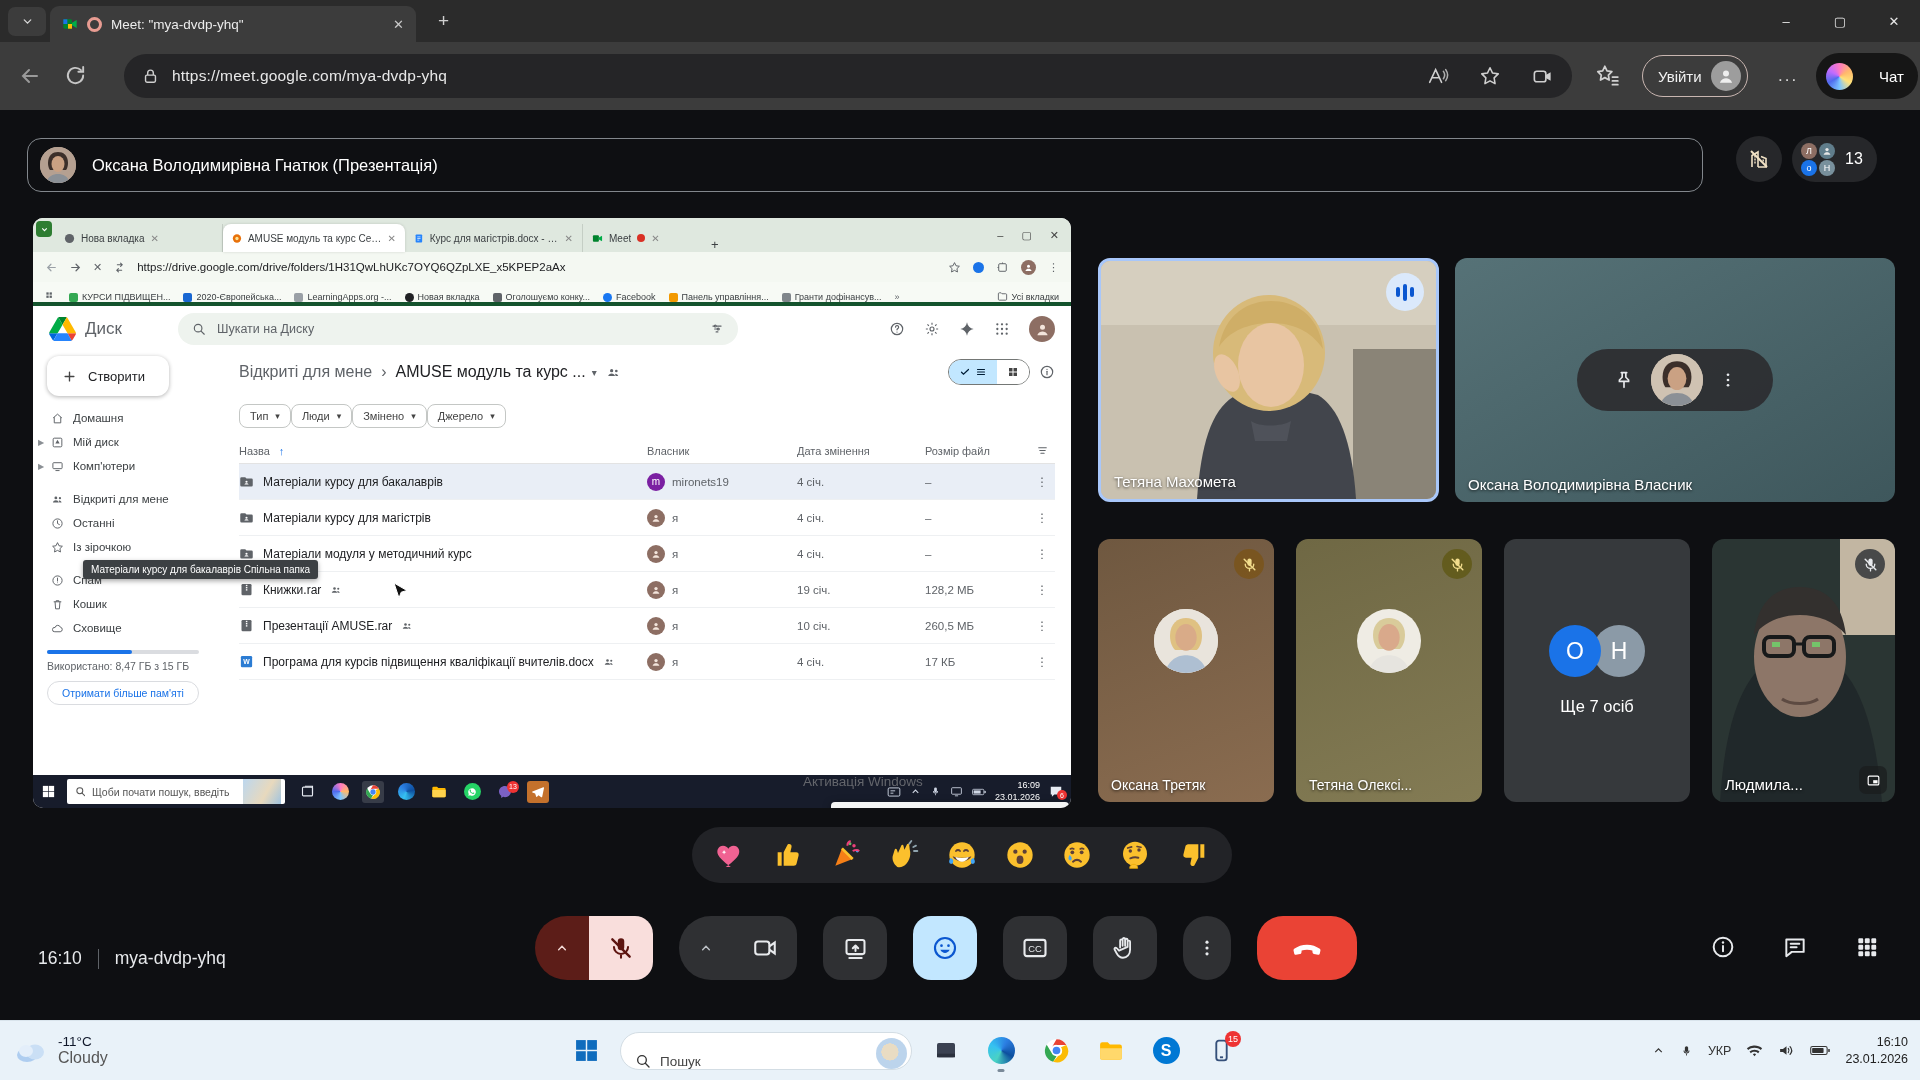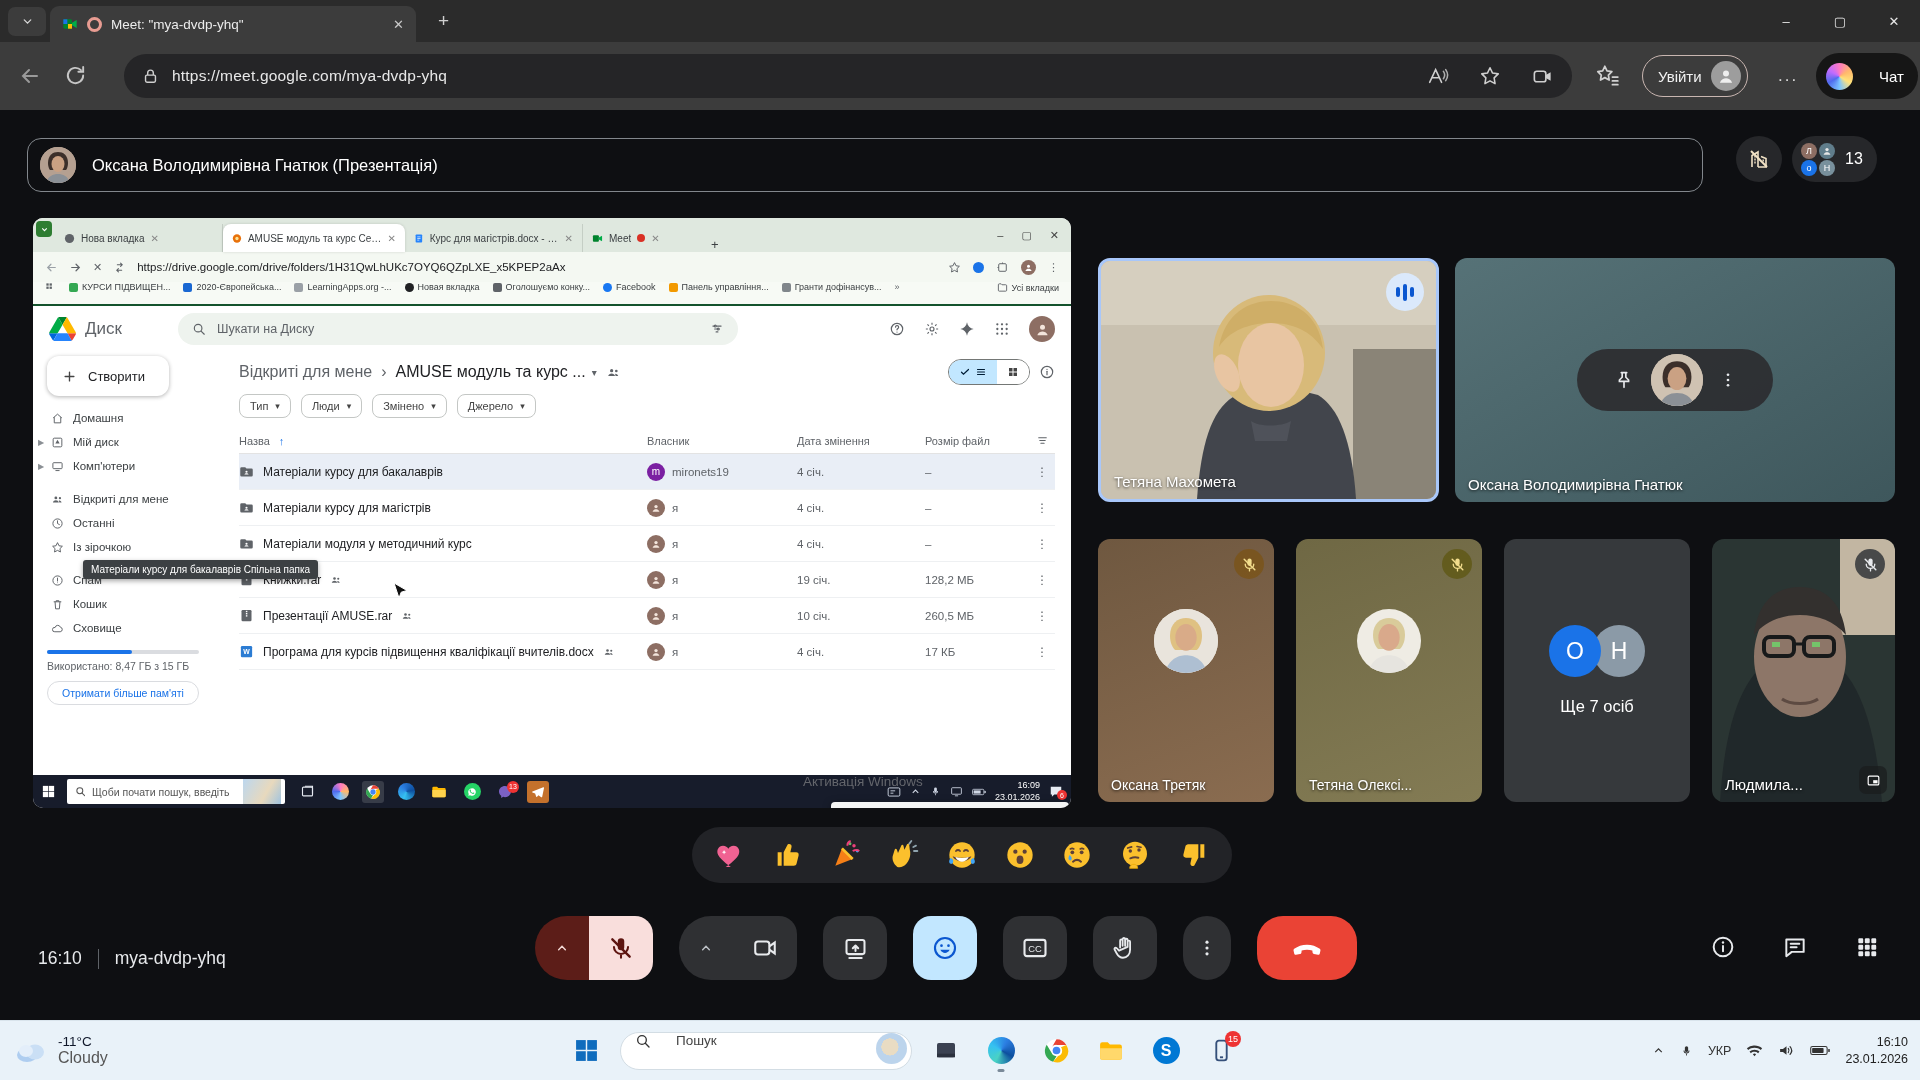--- a/index.html
+++ b/index.html
@@ -63,21 +63,21 @@
 .share{position:absolute;left:33px;top:108px;width:1038px;height:590px;border-radius:10px;background:#fff;overflow:hidden;color:#202124}
 .s-tabs{position:relative;height:34px;background:#dfe8df;display:flex;align-items:flex-end;padding-left:22px}
 .gchev{position:absolute;left:3px;top:3px;width:16px;height:16px;border-radius:4px;background:#2e7d32;color:#fff;display:grid;place-items:center}
 .s-tab{height:28px;display:flex;align-items:center;gap:6px;padding:0 9px;font-size:10px;color:#3c4043;max-width:190px;border-right:1px solid #c5cec5}
 .s-tab.on{background:#fff;border-radius:8px 8px 0 0;border-right:none;box-shadow:0 0 3px rgba(0,0,0,.15)}
 .s-tab .t{white-space:nowrap;overflow:hidden;text-overflow:ellipsis}
 .s-winctl{margin-left:auto;display:flex;gap:18px;align-items:center;height:34px;padding:0 12px;color:#444;font-size:11px}
 .s-url{height:30px;background:#f4f8f2;display:flex;align-items:center;gap:11px;padding:0 12px;color:#5f6368;font-size:12px}
 .s-url .u{color:#202124;font-size:11.5px}
 .s-url .right{margin-left:auto;display:flex;gap:12px;align-items:center}
-.s-bm{height:24px;background:#f7faf5;display:flex;align-items:flex-start;gap:13px;padding:0 12px;font-size:9px;color:#3c4043;border-bottom:2px solid #14532d}
+.s-bm{height:24px;background:#f7faf5;display:flex;align-items:flex-end;gap:13px;padding:0 12px;font-size:9px;color:#3c4043;border-bottom:4px solid #14532d}
 .bm{display:flex;align-items:center;gap:4px;white-space:nowrap}
 .bm .d{width:9px;height:9px;border-radius:2px}
 .drive{position:relative;height:469px;background:#fff}
 .d-head{height:46px;display:flex;align-items:center;padding:0 16px}
 .d-logo{display:flex;align-items:center;gap:9px;color:#5f6368;font-size:17px}
 .d-search{margin-left:56px;width:560px;height:32px;border-radius:16px;background:#eef3ee;display:flex;align-items:center;gap:11px;padding:0 14px;color:#5f6368;font-size:12.5px}
 .d-hic{margin-left:auto;display:flex;gap:19px;align-items:center;color:#5f6368}
 .d-body{display:flex;align-items:flex-start}
 .d-side{width:200px;padding:4px 12px 0 14px;flex:none}
 .newbtn{width:122px;height:40px;border-radius:12px;background:#fff;box-shadow:0 1px 4px rgba(0,0,0,.3);display:flex;align-items:center;gap:11px;padding:0 15px;font-size:13px;color:#202124;margin-bottom:10px}
@@ -86,21 +86,21 @@
 .sgap{height:9px}
 .sbar{width:152px;height:4px;border-radius:2px;background:#dadce0;margin:10px 0 5px}
 .sbar i{display:block;width:56%;height:4px;border-radius:2px;background:#1a73e8}
 .stext{font-size:10.5px;color:#5f6368;width:150px;line-height:1.35}
 .morebtn{margin-top:8px;width:152px;border:1px solid #dadce0;border-radius:15px;padding:5px 4px;text-align:center;color:#1a73e8;font-size:10.5px}
 .d-main{flex:1;padding:0 16px 0 6px;position:relative}
 .crumbs{height:40px;display:flex;align-items:center;gap:9px;font-size:16px;color:#5f6368}
 .crumbs .c2{color:#202124;display:flex;align-items:center;gap:6px}
 .vtoggle{margin-left:auto;display:flex;height:26px;border:1px solid #747775;border-radius:13px;overflow:hidden}
 .vseg{display:flex;align-items:center;gap:4px;padding:0 10px;font-size:10px}
-.chips{display:flex;gap:10px;margin:2px 0 10px}
+.chips{display:flex;gap:0;margin:12px 0 10px}
 .chip{height:24px;border:1px solid #c4c7c5;border-radius:8px;display:flex;align-items:center;gap:7px;padding:0 10px;font-size:11px;color:#444}
 .thead{display:flex;align-items:center;height:26px;border-bottom:1px solid #e3e3e3;font-size:11px;color:#5f6368}
 .cell-n{flex:1;display:flex;align-items:center;gap:9px;min-width:0}
 .cell-o{width:150px;display:flex;align-items:center;gap:7px;flex:none}
 .cell-d{width:128px;flex:none}
 .cell-s{width:104px;flex:none}
 .cell-m{width:26px;flex:none;text-align:center;color:#5f6368}
 .drow{display:flex;align-items:center;height:36px;border-bottom:1px solid #eef0f2;font-size:12px;color:#202124}
 .drow.hl{background:#e9eef6}
 .drow .meta{font-size:11.5px;color:#5f6368}
@@ -114,21 +114,21 @@
 .s-ic{width:22px;height:22px;display:grid;place-items:center;position:relative;flex:none}
 .s-tray{margin-left:auto;display:flex;align-items:center;gap:9px;color:#cfd6e4;font-size:9px}
 .s-time{text-align:right;line-height:1.3;font-size:9px;color:#fff}
 .badge{position:absolute;border-radius:50%;background:#e33;color:#fff;display:grid;place-items:center}
 
 .tb{position:absolute;left:0;bottom:0;right:0;height:60px;background:#e9f2f9;border-top:1px solid #d9e4ec;display:flex;align-items:center;color:#1b1b1b}
 .weather{position:absolute;left:14px;display:flex;align-items:center;gap:10px}
 .weather .wt{font-size:13.5px;color:#0f172a}
 .weather .wc{font-size:16px;color:#555}
 .tb-center{position:absolute;left:565px;display:flex;align-items:center;gap:13px}
-.tb-search{width:292px;height:38px;background:#fff;border:1px solid #d3dde4;border-radius:19px;display:flex;align-items:flex-start;gap:25px;padding:0 4px 0 14px;color:#444;font-size:13.5px}
+.tb-search{width:292px;height:38px;background:#fff;border:1px solid #d3dde4;border-radius:19px;display:flex;align-items:flex-end;gap:9px;padding:0 4px 0 14px;color:#444;font-size:13.5px}
 .tb-img{margin-left:auto;width:31px;height:31px;border-radius:50%;background:radial-gradient(circle at 45% 45%,#e9dcc3 35%,#bcd4ec 36%)}
 .tb-ic{width:42px;height:44px;display:grid;place-items:center;position:relative}
 .tb-tray{position:absolute;right:12px;display:flex;align-items:center;gap:15px;color:#333}
 .tb-time{text-align:right;font-size:12.5px;line-height:1.3;color:#222}
 .lang{font-size:12.5px}
 </style>
 </head>
 <body>
 
 <div class="screen">
@@ -273,21 +273,21 @@
               <ellipse cx="18" cy="17" rx="6.5" ry="8" fill="#caa183"></ellipse>
               <path d="M6 36c2-7 7-9 12-9s10 2 12 9z" fill="#8b9096"></path>
             </svg>
         </span>
         <svg width="18" height="18" viewBox="0 0 24 24" fill="currentColor">
             <circle cx="12" cy="5" r="1.8"></circle>
             <circle cx="12" cy="12" r="1.8"></circle>
             <circle cx="12" cy="19" r="1.8"></circle>
           </svg>
       </div>
-      <span class="tname">Оксана Володимирівна Гнатюк</span>
+      <span class="tname">Оксана Володимирівна Власник</span>
     </div>
 
     <div class="tile" style="left:1296px;top:429px;width:186px;height:263px;background:linear-gradient(160deg,#6f6844,#837b54)">
       <span class="avatar-big" style="top:70px;width:64px;height:64px">
         <svg width="64" height="64" viewBox="0 0 36 36">
             <rect width="36" height="36" fill="#efece4"></rect>
             <path d="M9 14.5c0-6.5 4.5-9.5 9-9.5s9 3 9 9.5c0 4-1.5 7-3 8H12c-1.5-1-3-4-3-8z" fill="#d9cb9a"></path>
             <ellipse cx="18" cy="16" rx="6" ry="7.5" fill="#d9a98b"></ellipse>
             <path d="M6 36c2.5-8 7.5-10 12-10s9.5 2 12 10z" fill="#e6e4df"></path>
           </svg>

